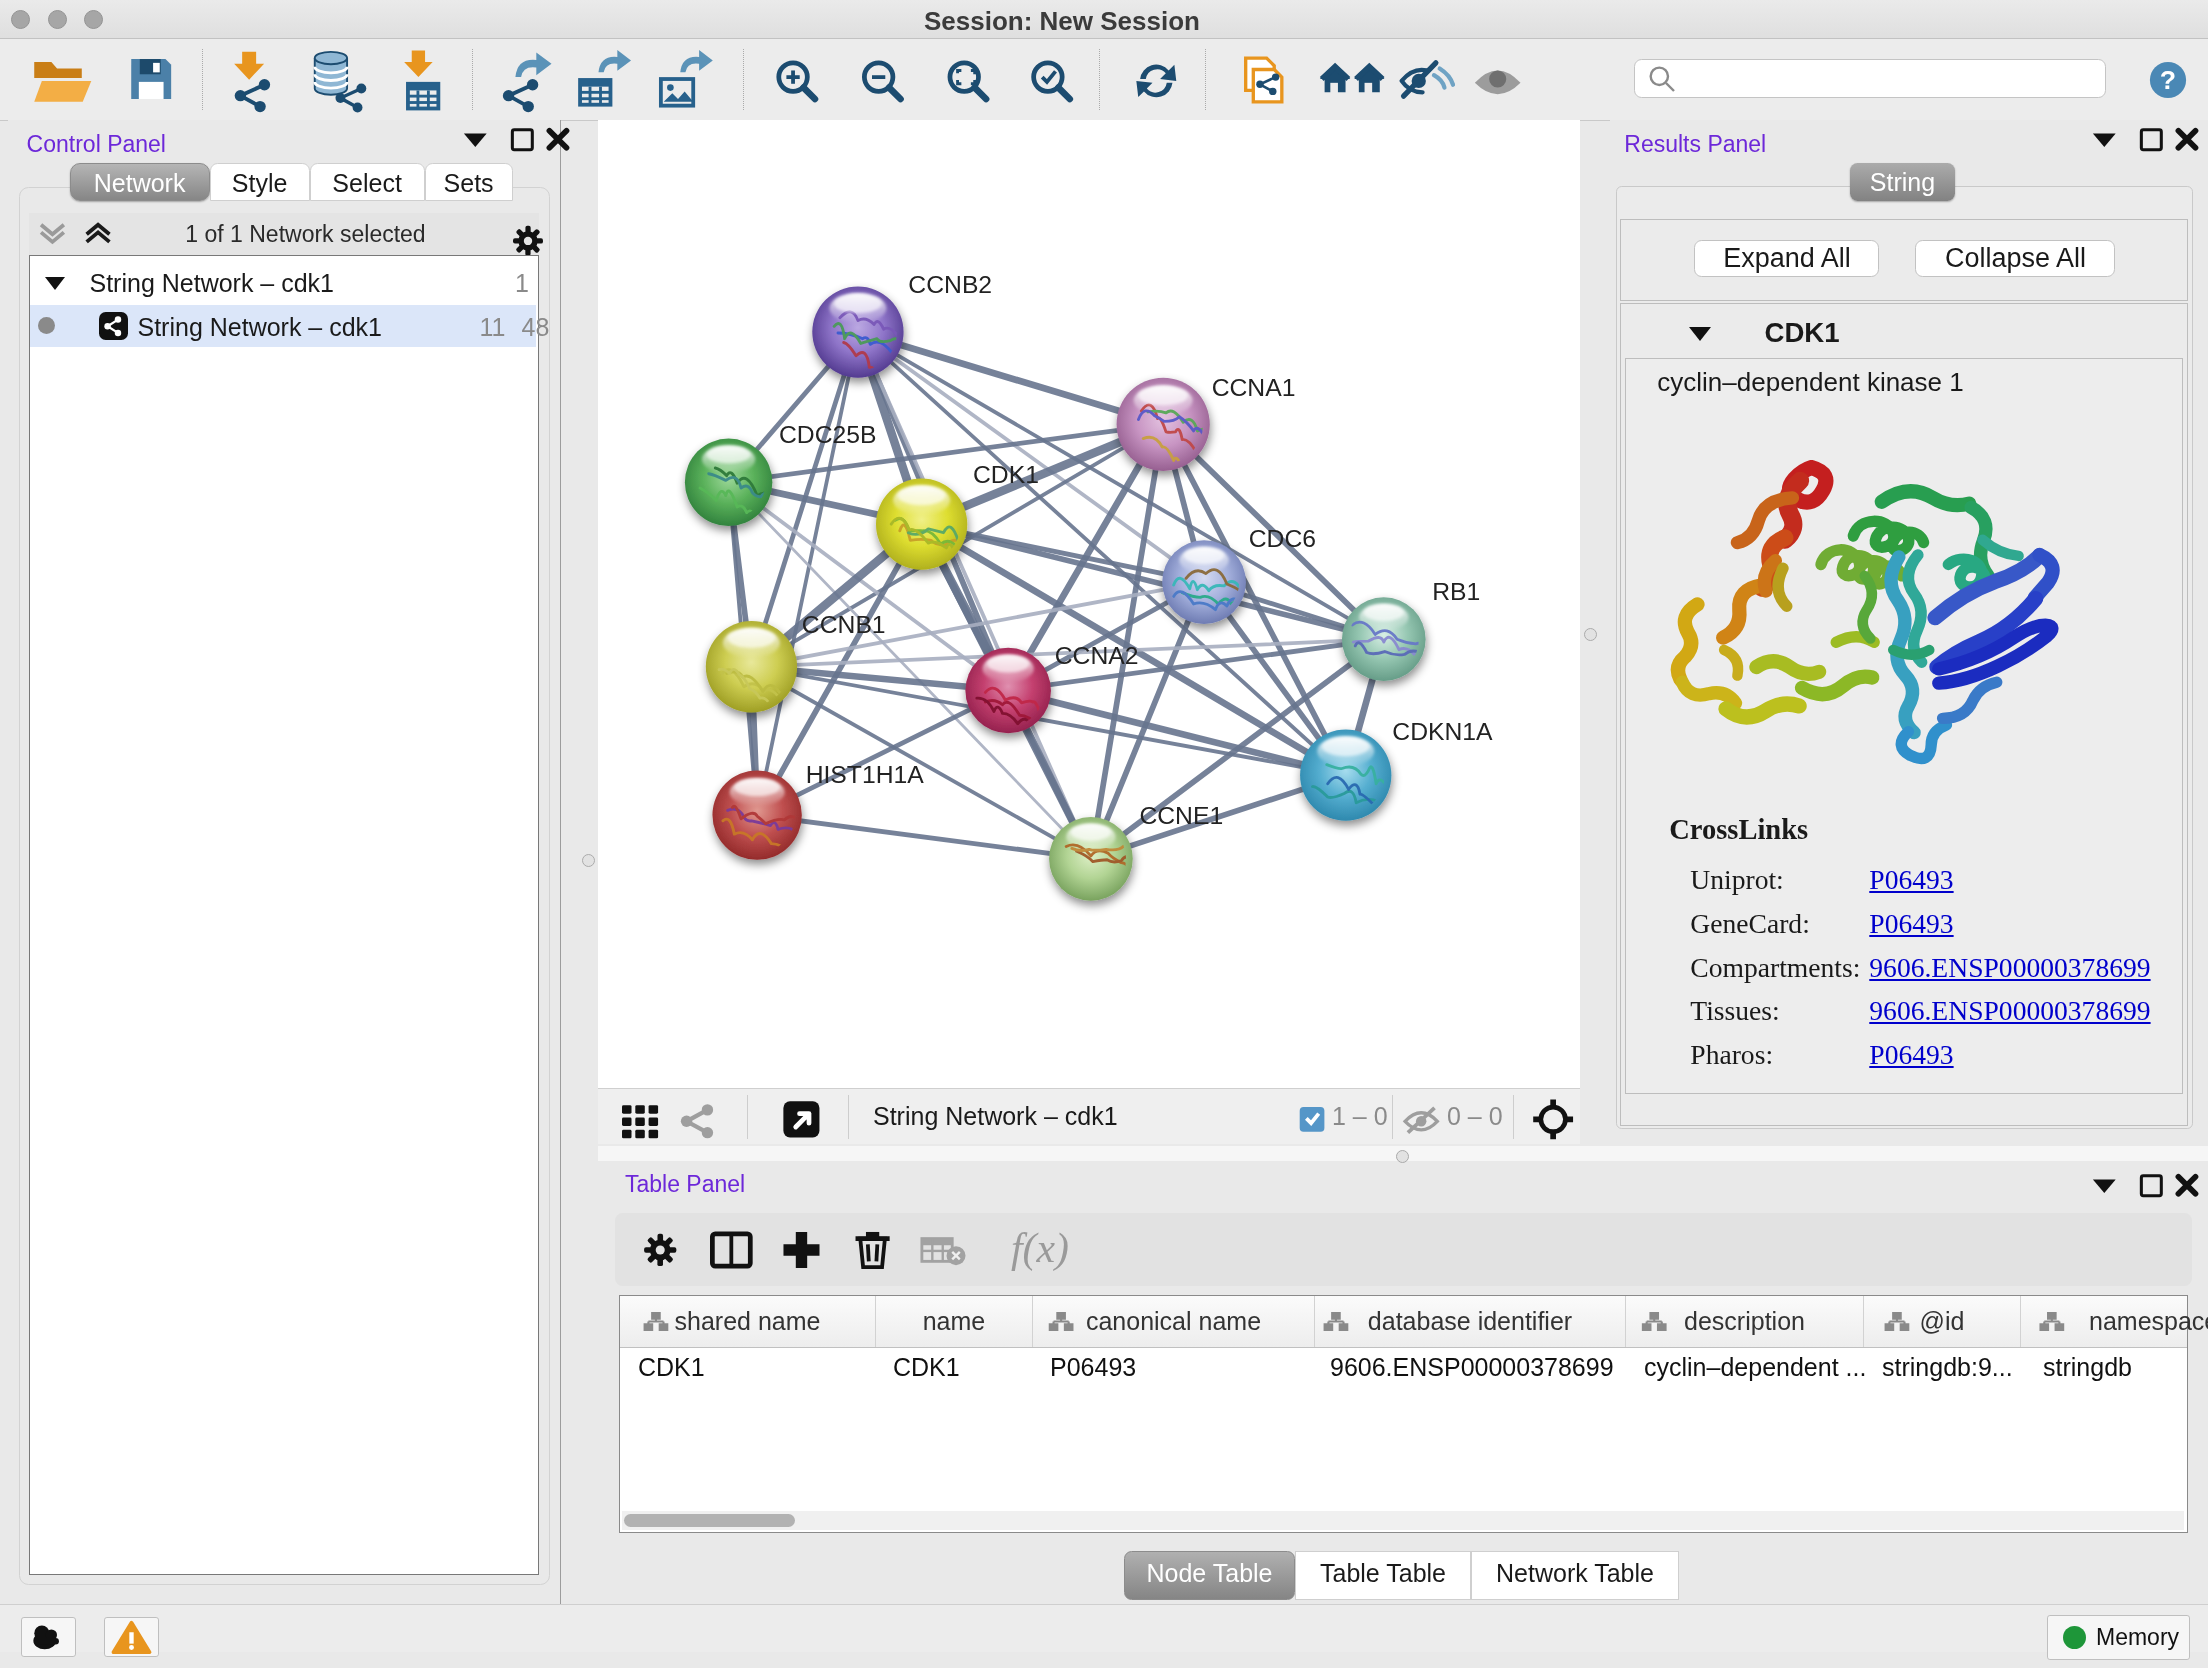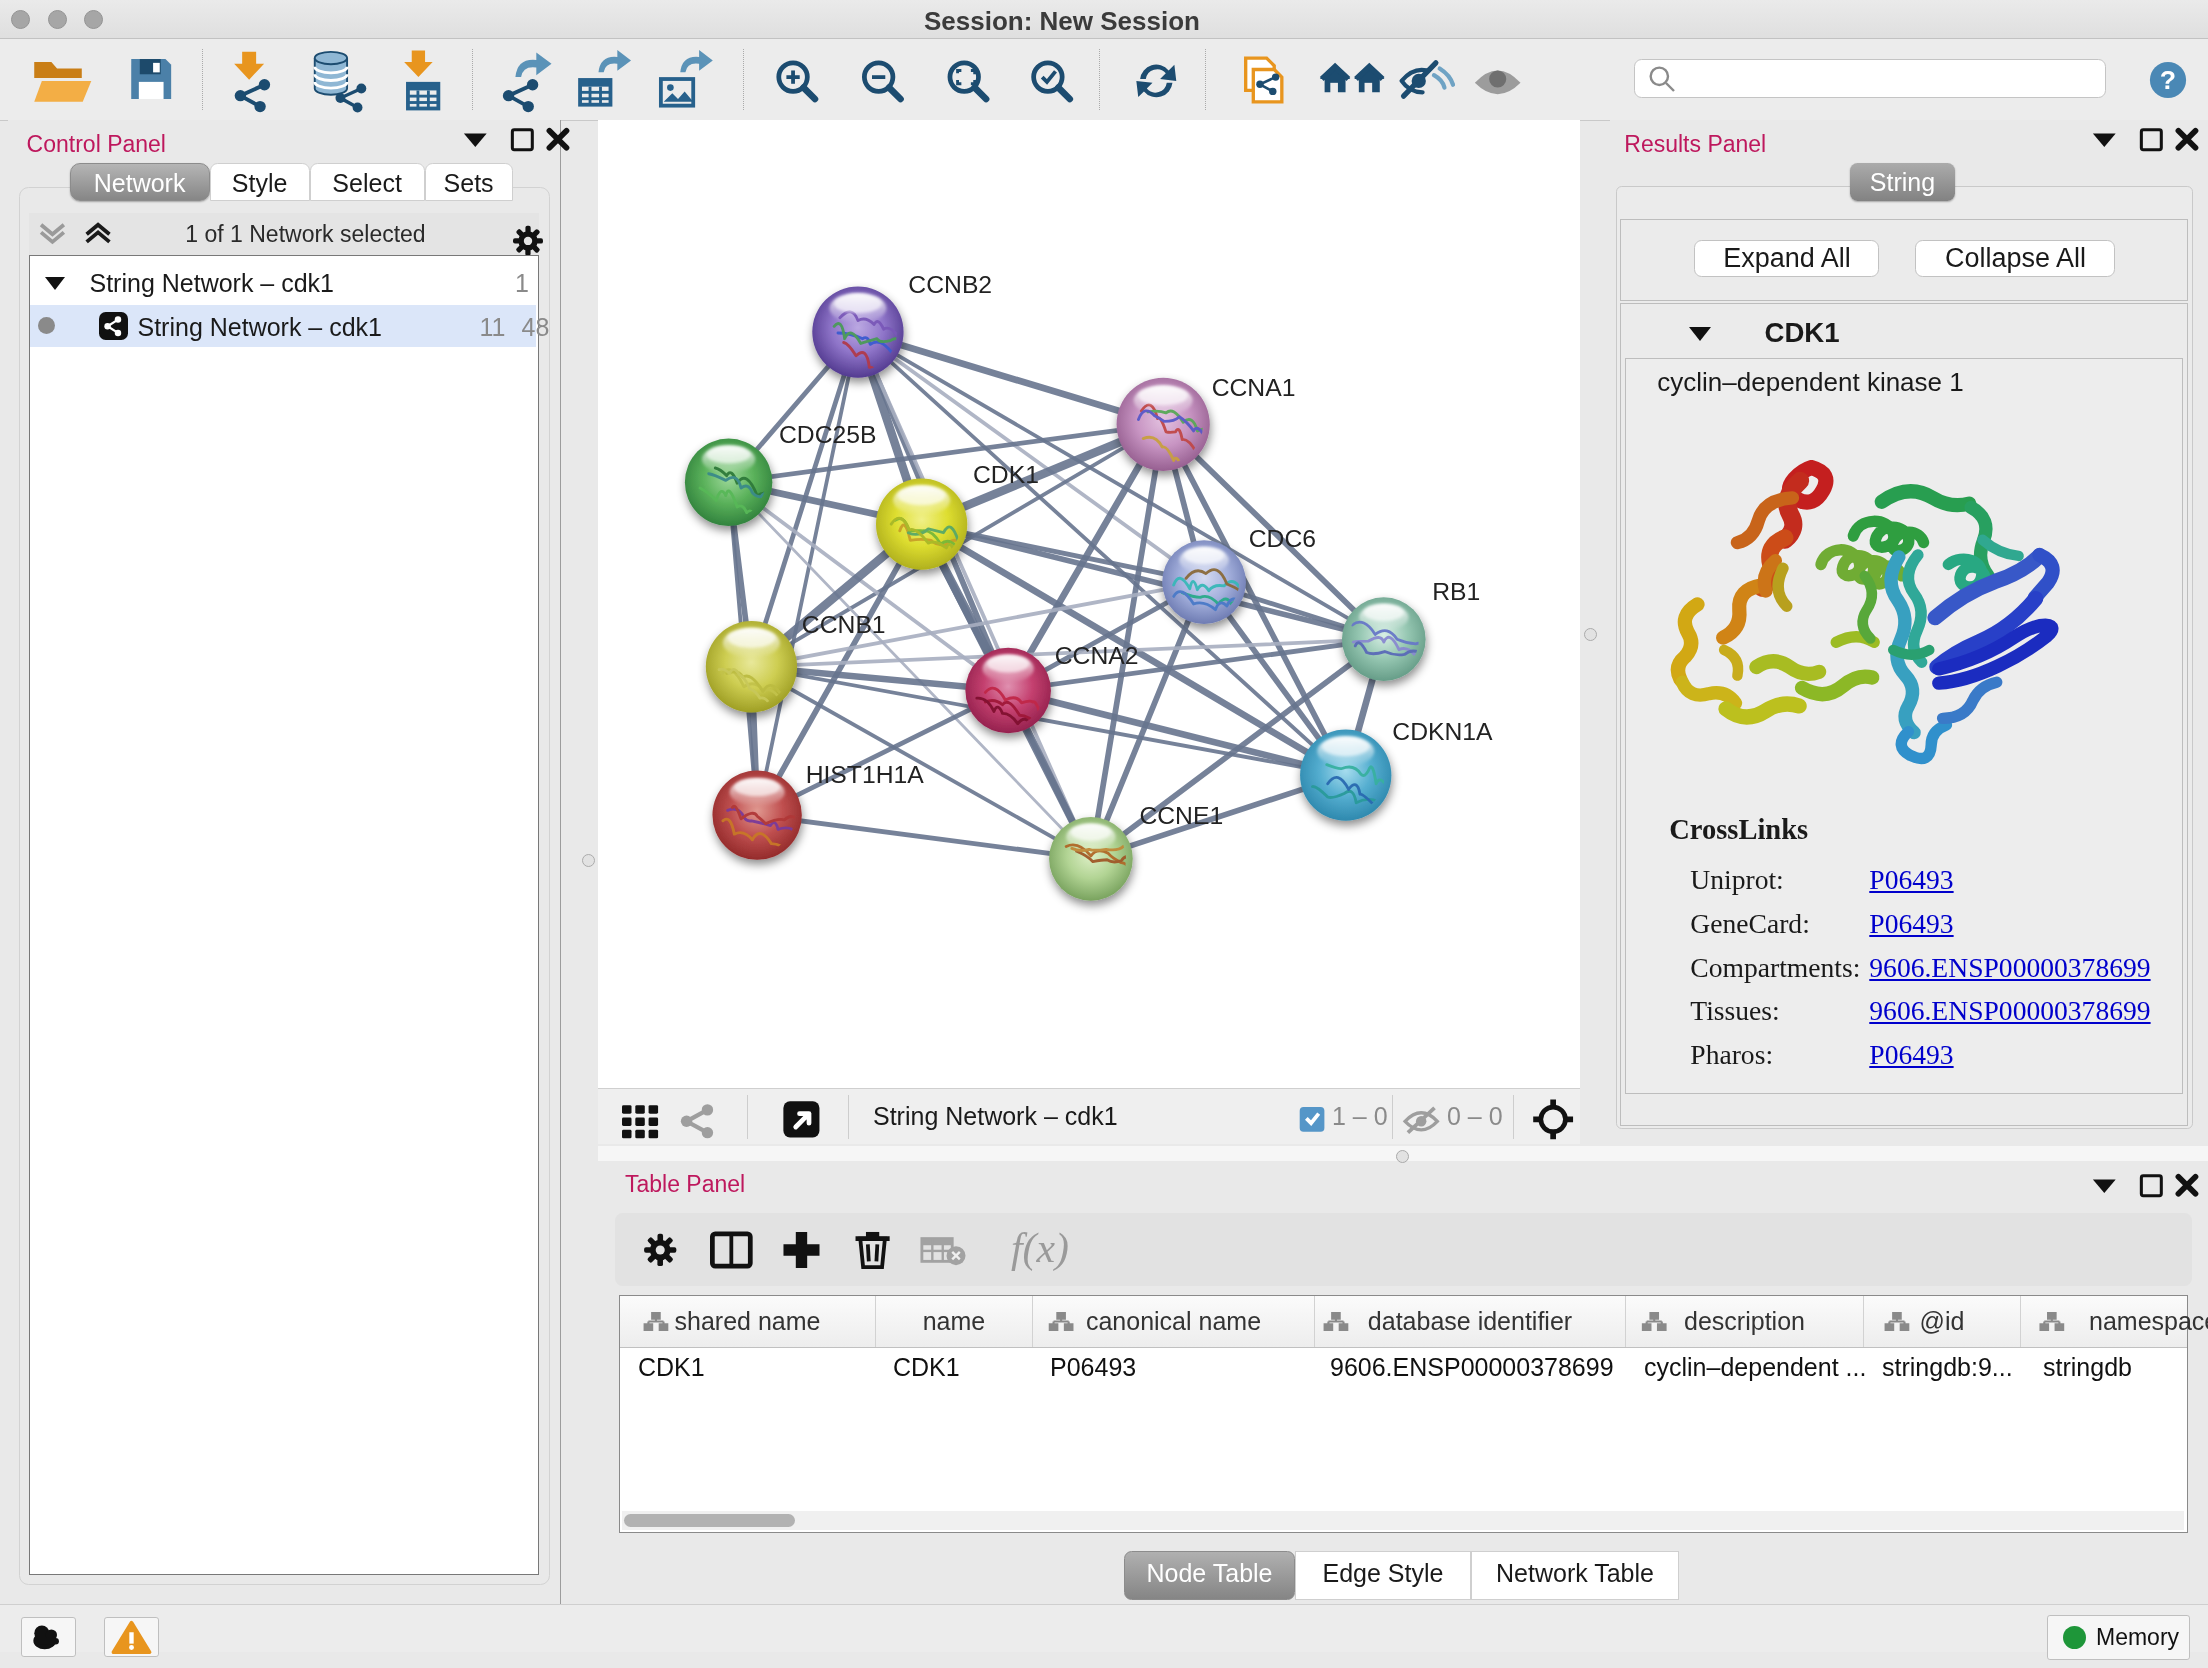--- a/index.html
+++ b/index.html
@@ -7,21 +7,21 @@
 .abs{position:absolute;}
 
 #titlebar{left:0;top:0;width:2208px;height:38px;background:linear-gradient(#eaeaea,#dfdfdf);border-bottom:1px solid #c2c2c2;}
 .tl{position:absolute;top:9.5px;width:19px;height:19px;border-radius:50%;background:#a6a6a6;border:1px solid #949494;box-sizing:border-box;}
 #title{position:absolute;top:5.7px;left:0;width:2124px;text-align:center;font-size:26px;font-weight:bold;color:#3b3b3b;}
 
 #toolbar{left:0;top:39px;width:2208px;height:81px;background:#ececec;border-bottom:1px solid #c9c9c9;}
 .tsep{position:absolute;top:9.5px;height:61px;width:0;border-left:1.9px dotted #aaaaaa;}
 #searchbox{position:absolute;left:1634px;top:20px;width:472px;height:39px;background:#fff;border:1px solid #c4c4c4;border-radius:7.6px;box-sizing:border-box;}
 
-.ptitle{font-size:23px;color:#be185d;}
+.ptitle{font-size:23px;color:#6d28d9;}
 
 #ctrlpanel{left:7.6px;top:120px;width:553px;height:1484px;background:#e9e9e9;border-right:1.9px solid #9c9c9c;box-sizing:border-box;}
 .tab{position:absolute;top:43px;height:38px;z-index:5;box-sizing:border-box;background:#fff;border:1px solid #cfcfcf;font-size:25px;text-align:center;line-height:38px;border-radius:7.6px 7.6px 0 0;}
 .tabsel{background:linear-gradient(#b5b5b5,#868686);color:#fff;border:1px solid #8c8c8c;border-radius:10px;box-shadow:0 1px 1.9px rgba(0,0,0,.3);}
 #netbox{position:absolute;left:11.4px;top:67px;width:529px;height:1396px;background:#e9e9e9;border:1px solid #d2d2d2;border-radius:9.5px;}
 #nethdr{position:absolute;left:9.5px;top:25px;width:510px;height:42px;background:#e4e4e4;font-size:23px;text-align:center;line-height:42px;color:#2a2a2a;box-sizing:border-box;padding-left:42px;}
 #netlist{position:absolute;left:9.5px;top:67px;width:510px;height:1320px;background:#fff;border:1.9px solid #787878;box-sizing:border-box;}
 .trirow{width:0;height:0;border-left:10.5px solid transparent;border-right:10.5px solid transparent;border-top:13.3px solid #111;}
 #selrow{position:absolute;left:0px;top:49px;width:506px;height:42px;background:#dbe6f9;}
 .gray{color:#8a8a8a;}
@@ -755,21 +755,21 @@
     <div class="td" style="left:430px;">P06493</div>
     <div class="td" style="left:710px;">9606.ENSP00000378699</div>
     <div class="td" style="left:1024px;">cyclin–dependent ...</div>
     <div class="td" style="left:1262px;">stringdb:9...</div>
     <div class="td" style="left:1423px;text-align:center;">stringdb</div>
     <div style="position:absolute;left:1.9px;bottom:1.9px;width:1562px;height:19px;background:#f0f0f0;">
       <div style="position:absolute;left:1.9px;top:2.9px;width:171px;height:13.3px;border-radius:6.7px;background:#b2b2b2;"></div>
     </div>
   </div>
   <div class="ttab" style="left:526px;width:171px;background:linear-gradient(#b0b0b0,#858585);color:#fff;border-color:#8c8c8c;border-radius:7.6px;">Node Table</div>
-  <div class="ttab" style="left:697px;width:176px;">Edge Style</div>
+  <div class="ttab" style="left:697px;width:176px;">Table Table</div>
   <div class="ttab" style="left:873px;width:208px;">Network Table</div>
 </div>
 
 <div class="abs" style="left:582px;top:854px;width:13.3px;height:13.3px;border-radius:50%;background:#e2e2e2;border:1px solid #aaa;box-sizing:border-box;"></div>
 <div class="abs" style="left:1584px;top:628px;width:13.3px;height:13.3px;border-radius:50%;background:#e2e2e2;border:1px solid #aaa;box-sizing:border-box;"></div>
 <div class="abs" style="left:1396px;top:1150px;width:13.3px;height:13.3px;border-radius:50%;background:#e2e2e2;border:1px solid #aaa;box-sizing:border-box;"></div>
 
 <div id="statusbar" class="abs">
   <div class="sbtn" style="left:21px;"></div>
   <div class="sbtn" style="left:104px;"></div>

